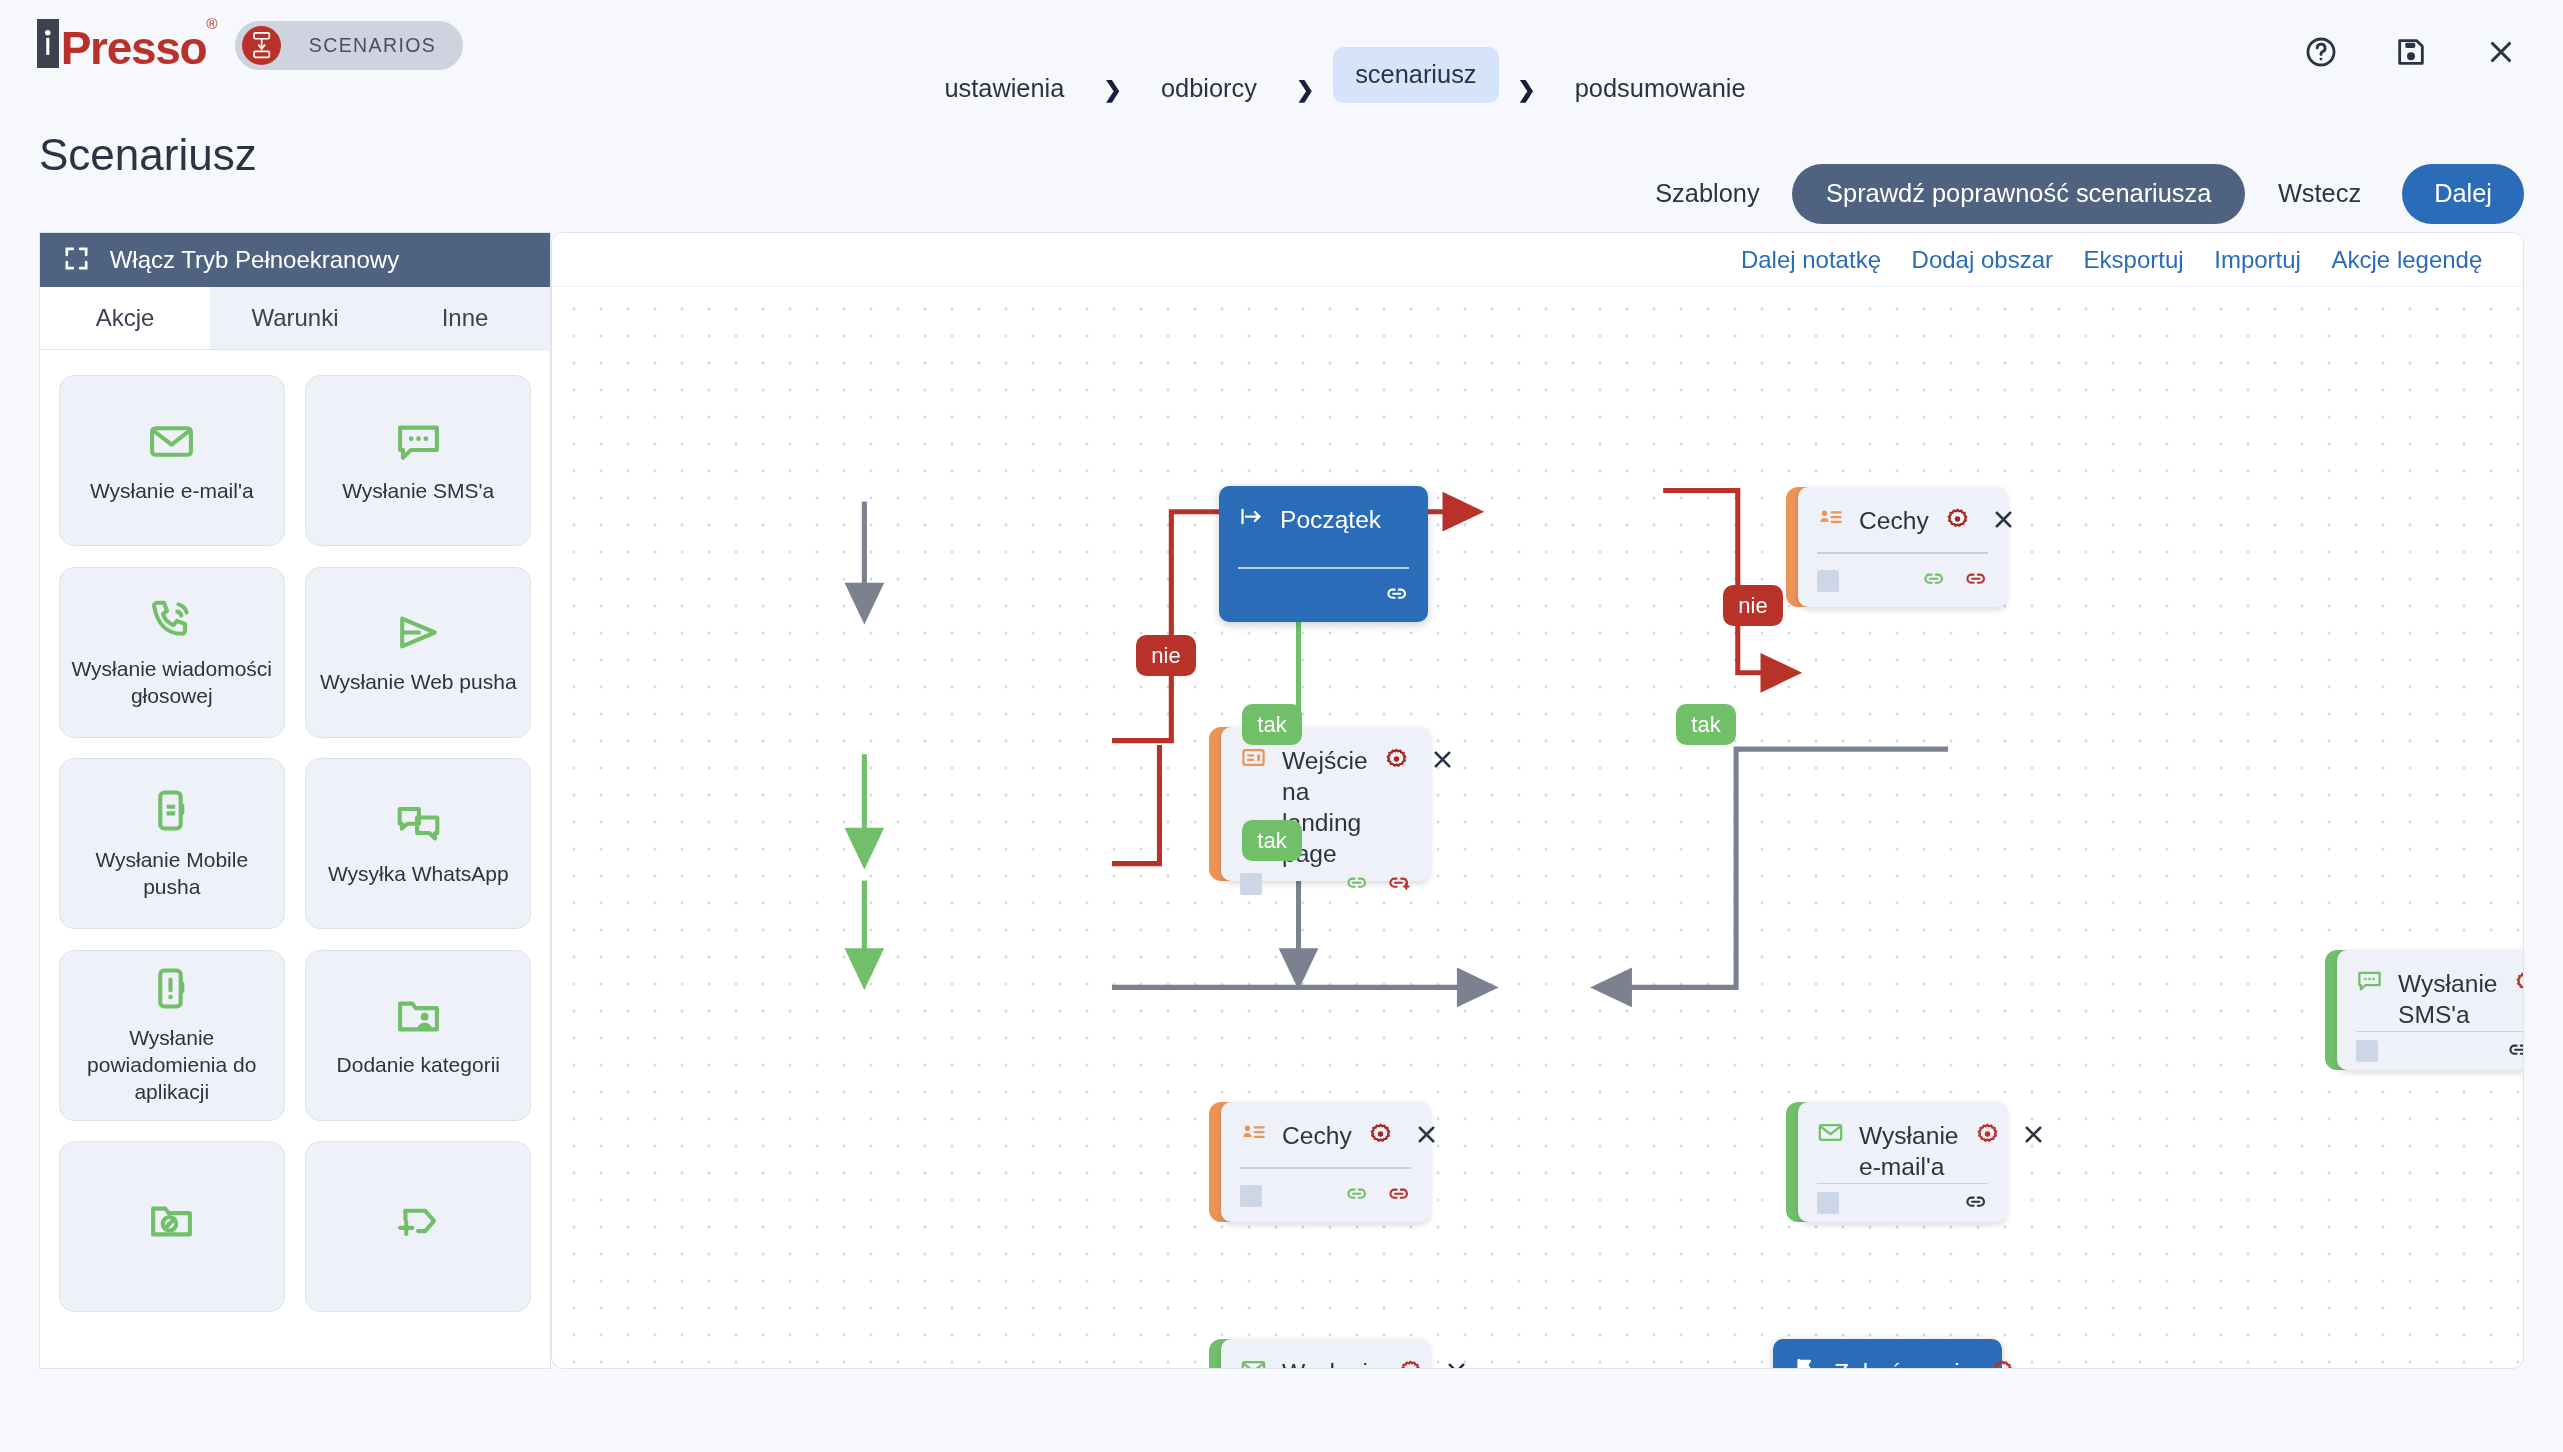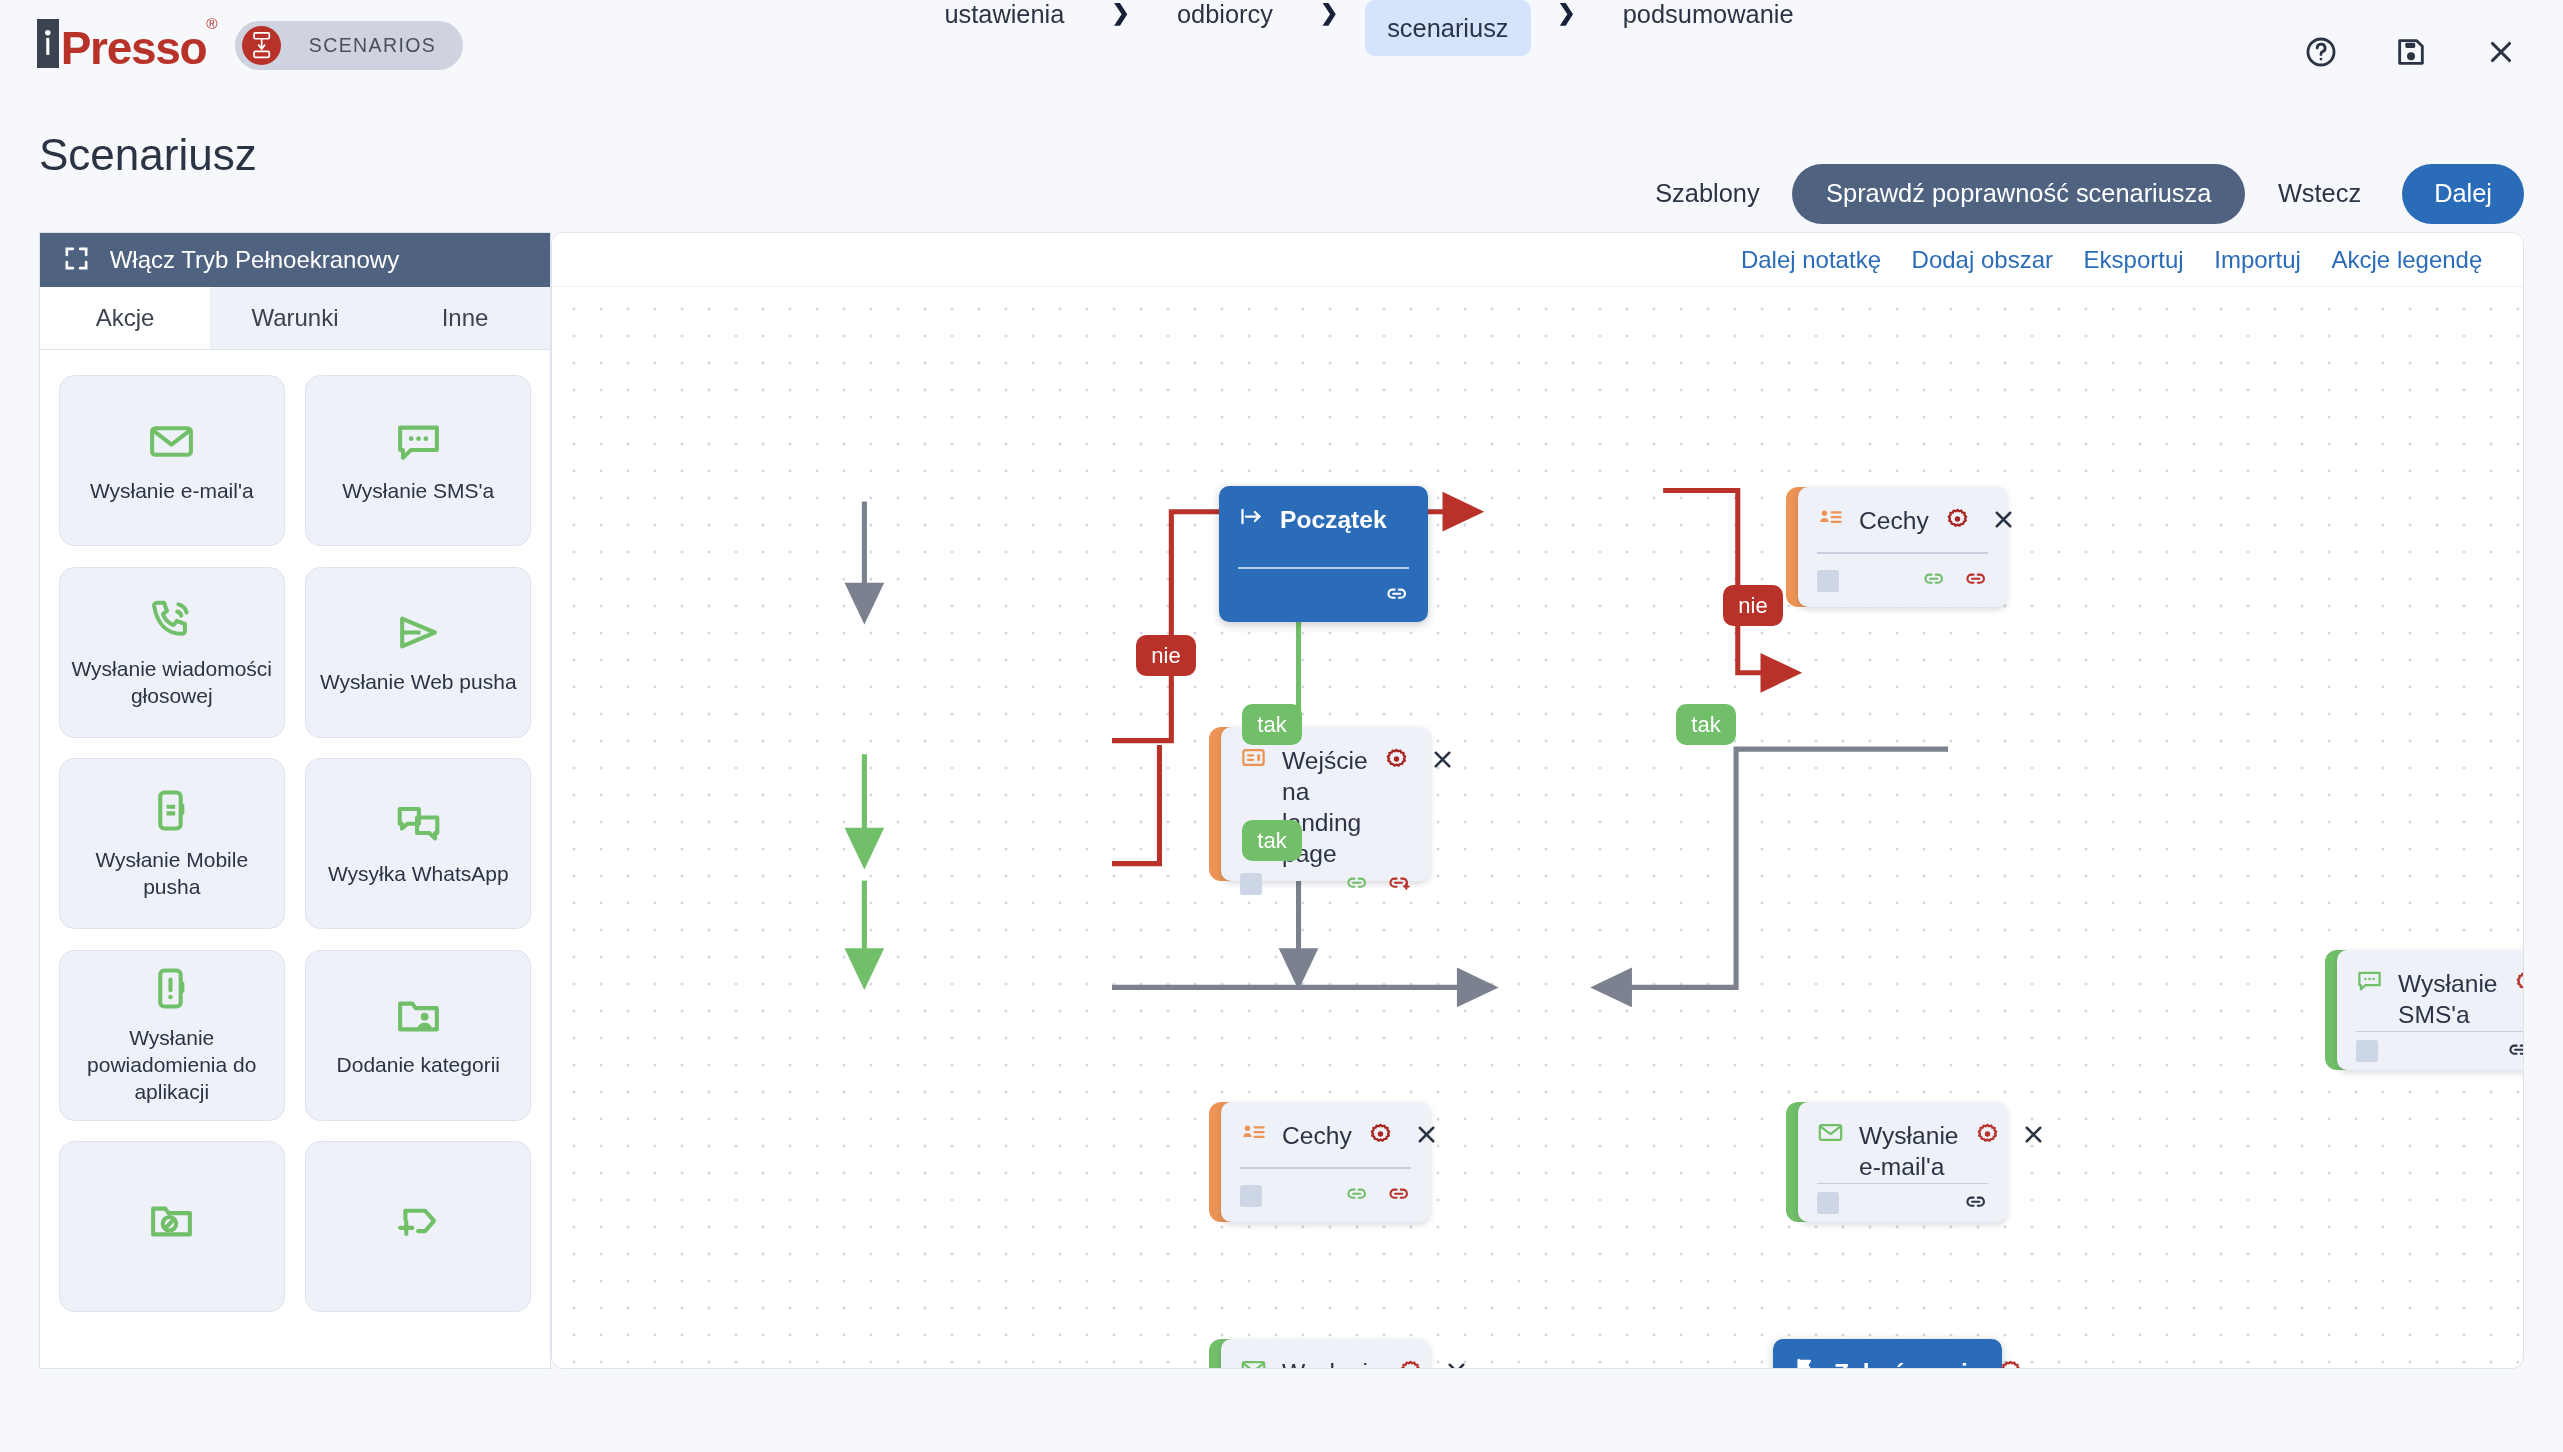--- a/index.html
+++ b/index.html
@@ -35,21 +35,21 @@
     justify-content: center;
   }
   .scen-circle {
     width: 39px; height: 39px; border-radius: 50%; background: #b8322a;
     display: flex; align-items: center; justify-content: center;
   }
   .scen-label { font-size: 19.5px; color: #4a4f5c; letter-spacing: 1.4px; }
 
   .breadcrumb {
     position: absolute; left: 924px; top: 0; height: 103px;
-    display: flex; align-items: flex-start; gap: 8px;
+    display: flex; align-items: flex-end; gap: 0px;
   }
   .bc-item { font-size: 25.4px; color: #2b3444; padding: 0 20.4px; }
   .bc-item.active {
     background: #d6e4fb; border-radius: 10.2px; padding: 13.6px 22px; color: #2b3444;
   }
   .bc-sep { font-size: 22px; color: #17223a; font-weight: 700; padding: 0 18.7px; }
 
   .topright { position: absolute; right: 44px; top: 0; height: 103px; display: flex; align-items: center; gap: 53px; }
   .ticon { width: 37px; height: 37px; color: #2b3444; display:flex; align-items:center; justify-content:center; cursor:pointer; }
 
@@ -129,21 +129,21 @@
   .node .hdr { display: flex; align-items: flex-start; gap: 15.3px; padding: 17px 18.7px 0 18.7px; flex: 1; }
   .node .hdr .ntitle { font-size: 24.6px; color: #2b3444; line-height: 1.26; flex: 1; padding-top: 1.7px; }
   .node .hdr .nicons { display: flex; align-items: center; gap: 18.7px; padding-top: 1.7px; }
   .node .divider { height: 1.7px; background: #c8cedd; margin: 0 18.7px; }
   .node .ftr { height: 53px; display: flex; align-items: center; padding: 0 18.7px; gap: 10.2px; }
   .node .chk { width: 22px; height: 22px; background: #ccd6e6; border-radius: 2.5px; }
   .node .fspacer { flex: 1; }
   .node .flink { display: flex; align-items: center; gap: 17px; }
 
   
-  .node.blue .body { background: #2b6cb8; box-shadow: 0 2.5px 8.5px rgba(30,40,60,.24); font-weight: bold; }
+  .node.blue .body { background: #2b6cb8; box-shadow: 0 2.5px 8.5px rgba(30,40,60,.24); }
   .node.blue .hdr .ntitle { color: #fff; }
   .node.blue .divider { background: #bcd0e8; }
   .gear { cursor: pointer; }
   .xbtn { cursor: pointer; }
 
   
   .elabel {
     position: absolute; border-radius: 10.2px; color: #fff; font-size: 22px;
     padding: 7.6px 15.3px; z-index: 4; text-align: center;
   }

